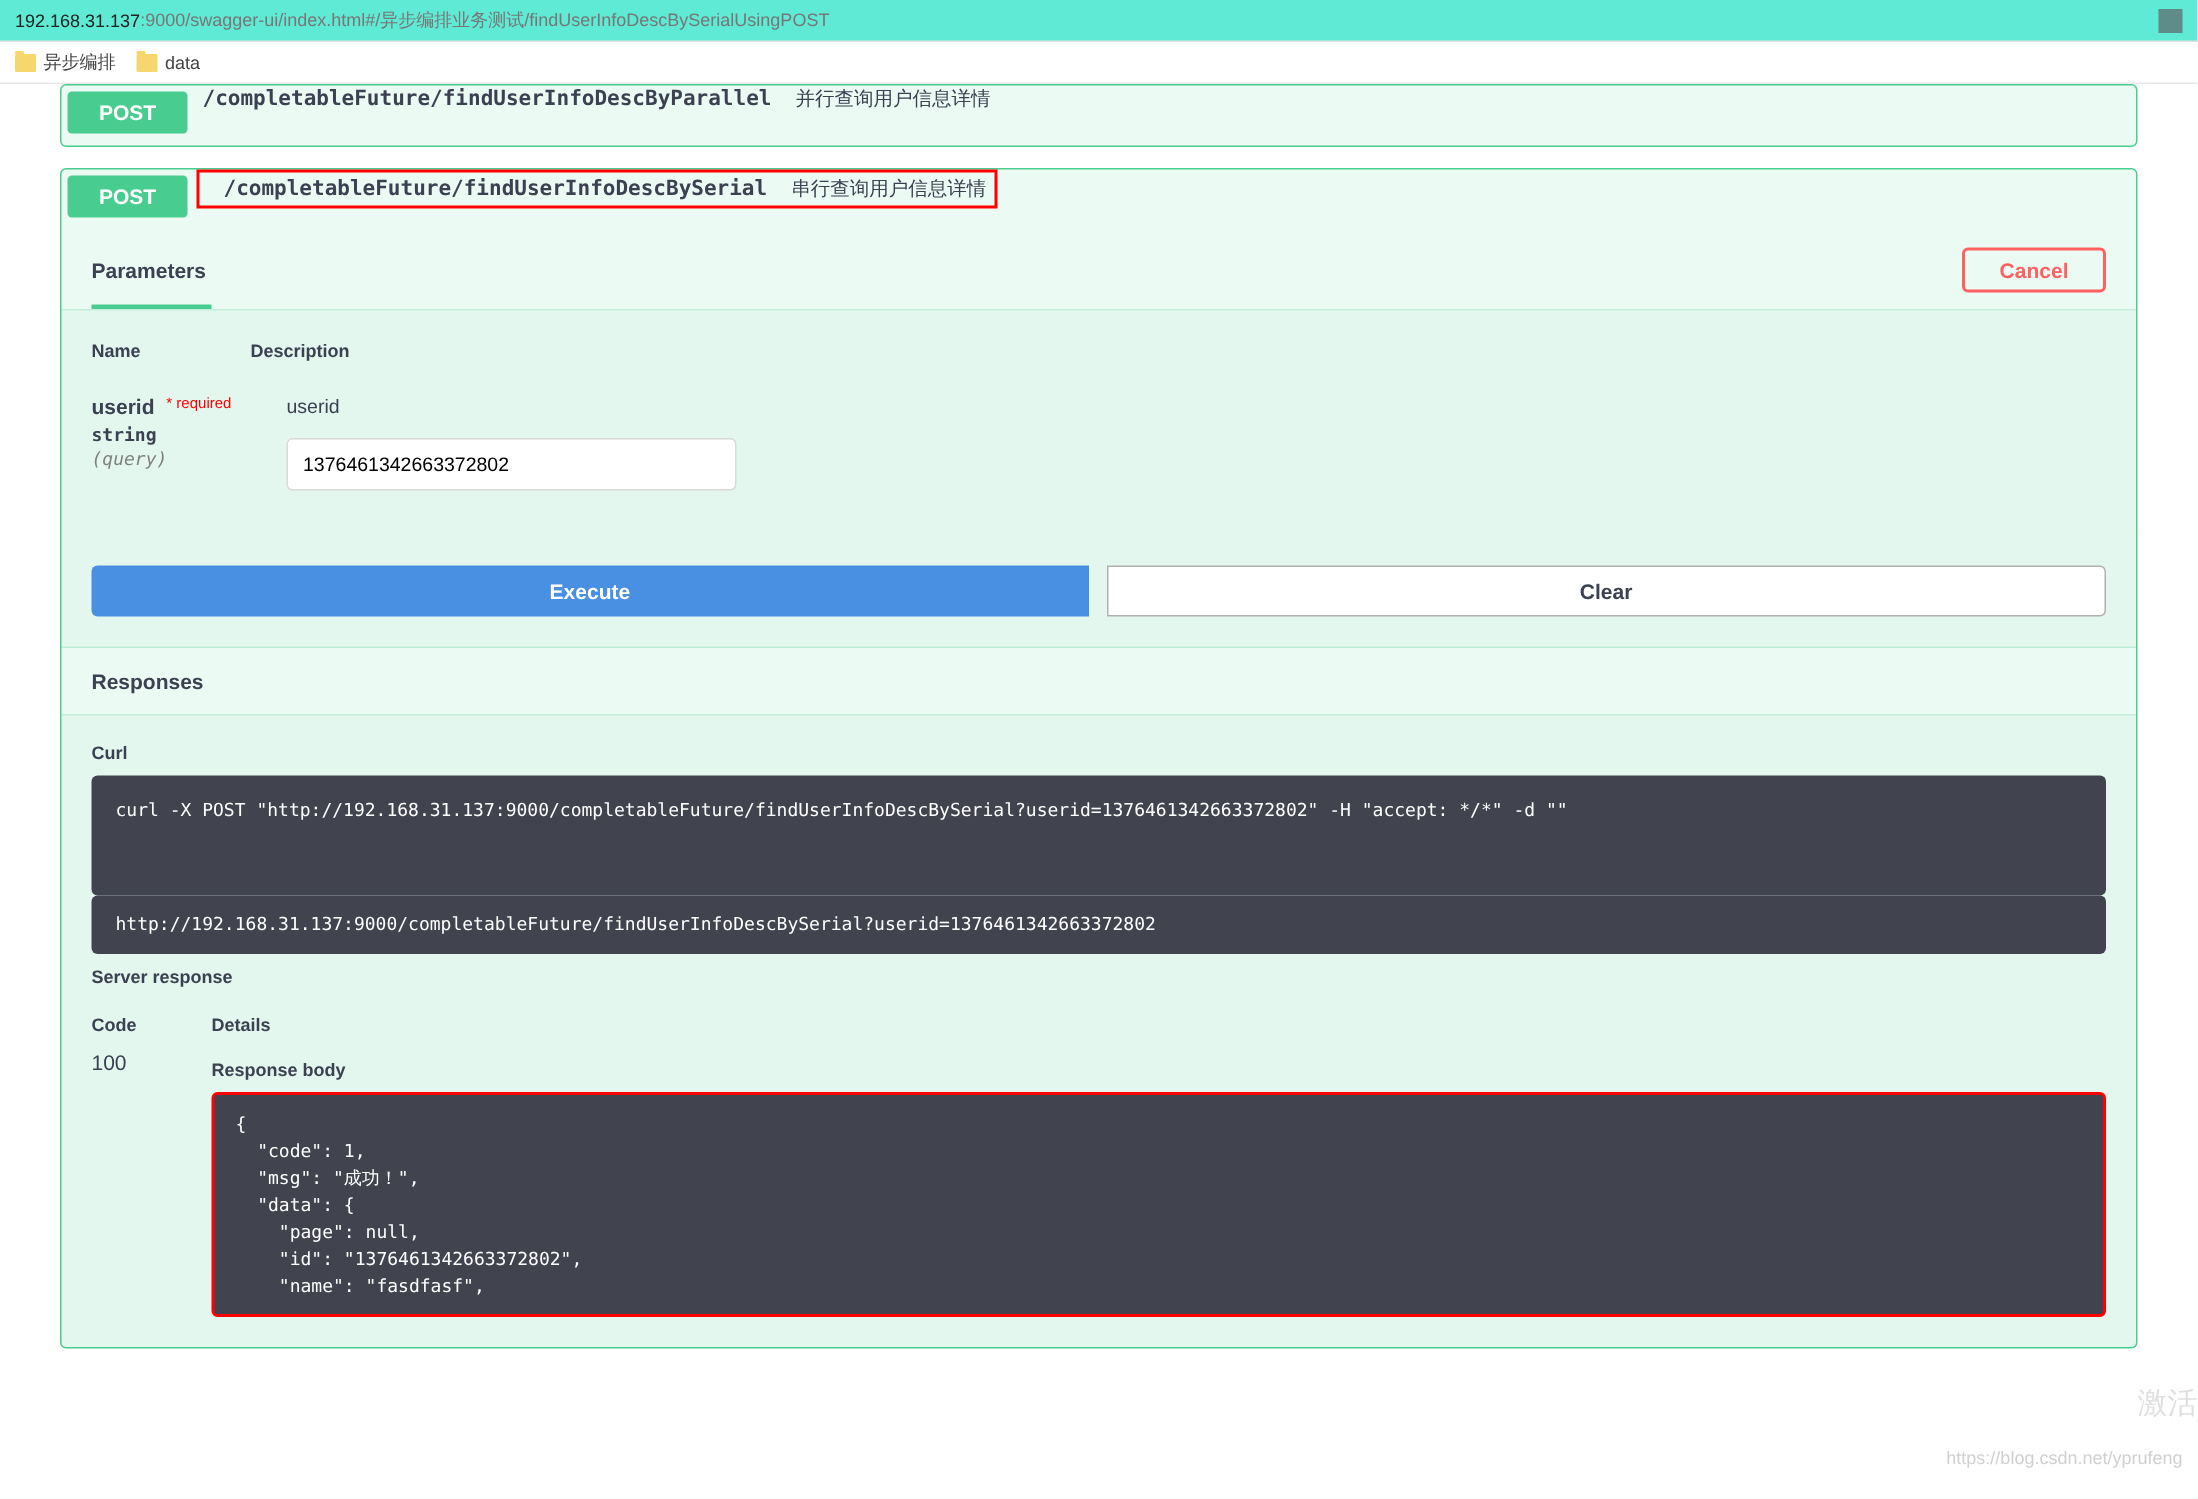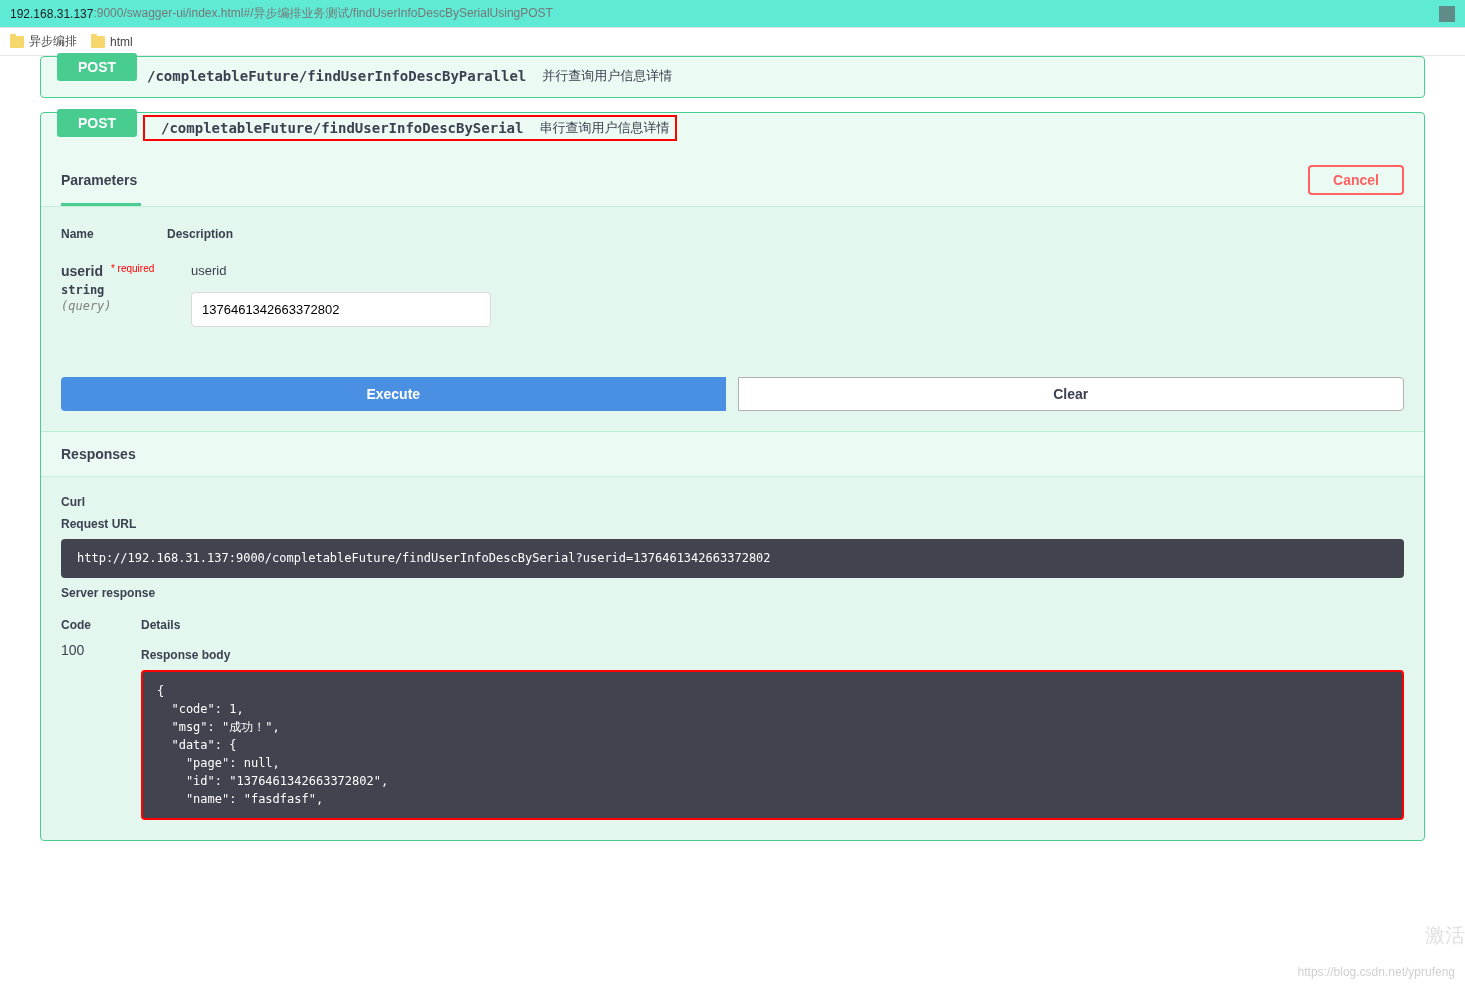--- a/index.html
+++ b/index.html
@@ -15,21 +15,21 @@
     .bookmark-item { display: flex; align-items: center; gap: 5px; color: #444; cursor: pointer; }
     .folder-icon { width: 14px; height: 12px; background: #f5d76e; border-radius: 1px; position: relative; }
     .folder-icon::before { content: ''; position: absolute; top: -2px; left: 0; width: 6px; height: 2px; background: #f5d76e; border-radius: 1px 1px 0 0; }
     
     .content { padding: 0 40px; }
     
     .opblock { margin-bottom: 14px; border-radius: 4px; border: 1px solid #49cc90; background: rgba(73,204,144,0.1); }
     .opblock.collapsed { }
     .opblock.expanded { }
     
-    .opblock-summary { display: flex; align-items: flex-end; padding: 12px; cursor: pointer; height: 40px; }
+    .opblock-summary { display: flex; align-items: flex-start; padding: 0; cursor: pointer; height: 40px; }
     .method-badge { background: #49cc90; color: #fff; font-weight: 700; padding: 6px 0; min-width: 80px; text-align: center; border-radius: 3px; margin: 4px 0 4px 4px; font-size: 14px; }
     .path-text { font-family: monospace; font-weight: 600; color: #3b4151; padding: 0 10px; white-space: nowrap; }
     .summary-desc { color: #3b4151; font-size: 13px; padding-left: 6px; }
     .path-wrapper { display: flex; align-items: center; }
     .path-wrapper.highlighted { border: 2px solid red; padding: 2px 6px; margin-left: 6px; }
     
     .opblock.collapsed .opblock-summary { border: none; }
     
     .opblock-body { padding: 0; }
     
@@ -87,21 +87,21 @@
   </div>
 </div>
 
 <div class="bookmarks-bar">
   <div class="bookmark-item">
     <div class="folder-icon"></div>
     <span>异步编排</span>
   </div>
   <div class="bookmark-item">
     <div class="folder-icon"></div>
-    <span>html</span>
+    <span>data</span>
   </div>
 </div>
 
 <div class="content">
 
   <div class="opblock collapsed">
     <div class="opblock-summary">
       <span class="method-badge">POST</span>
       <div class="path-wrapper">
         <span class="path-text">/completableFuture/findUserInfoDescByParallel</span>
@@ -149,22 +149,22 @@
 
       <div class="execute-row">
         <button class="execute-btn">Execute</button>
         <button class="clear-btn">Clear</button>
       </div>
 
       <div class="responses-header">Responses</div>
 
       <div class="response-section">
         <div class="section-label">Curl</div>
+        <div class="code-block curl">curl -X POST "http://192.168.31.137:9000/completableFuture/findUserInfoDescBySerial?userid=1376461342663372802" -H "accept: */*" -d ""</div>
 
-        <div class="section-label">Request URL</div>
         <div class="code-block request-url">http://192.168.31.137:9000/completableFuture/findUserInfoDescBySerial?userid=1376461342663372802</div>
 
         <div class="section-label">Server response</div>
 
         <div class="response-table-header">
           <div class="resp-col-code">Code</div>
           <div class="resp-col-details">Details</div>
         </div>
         <div class="response-row">
           <div class="resp-code-val">100</div>

